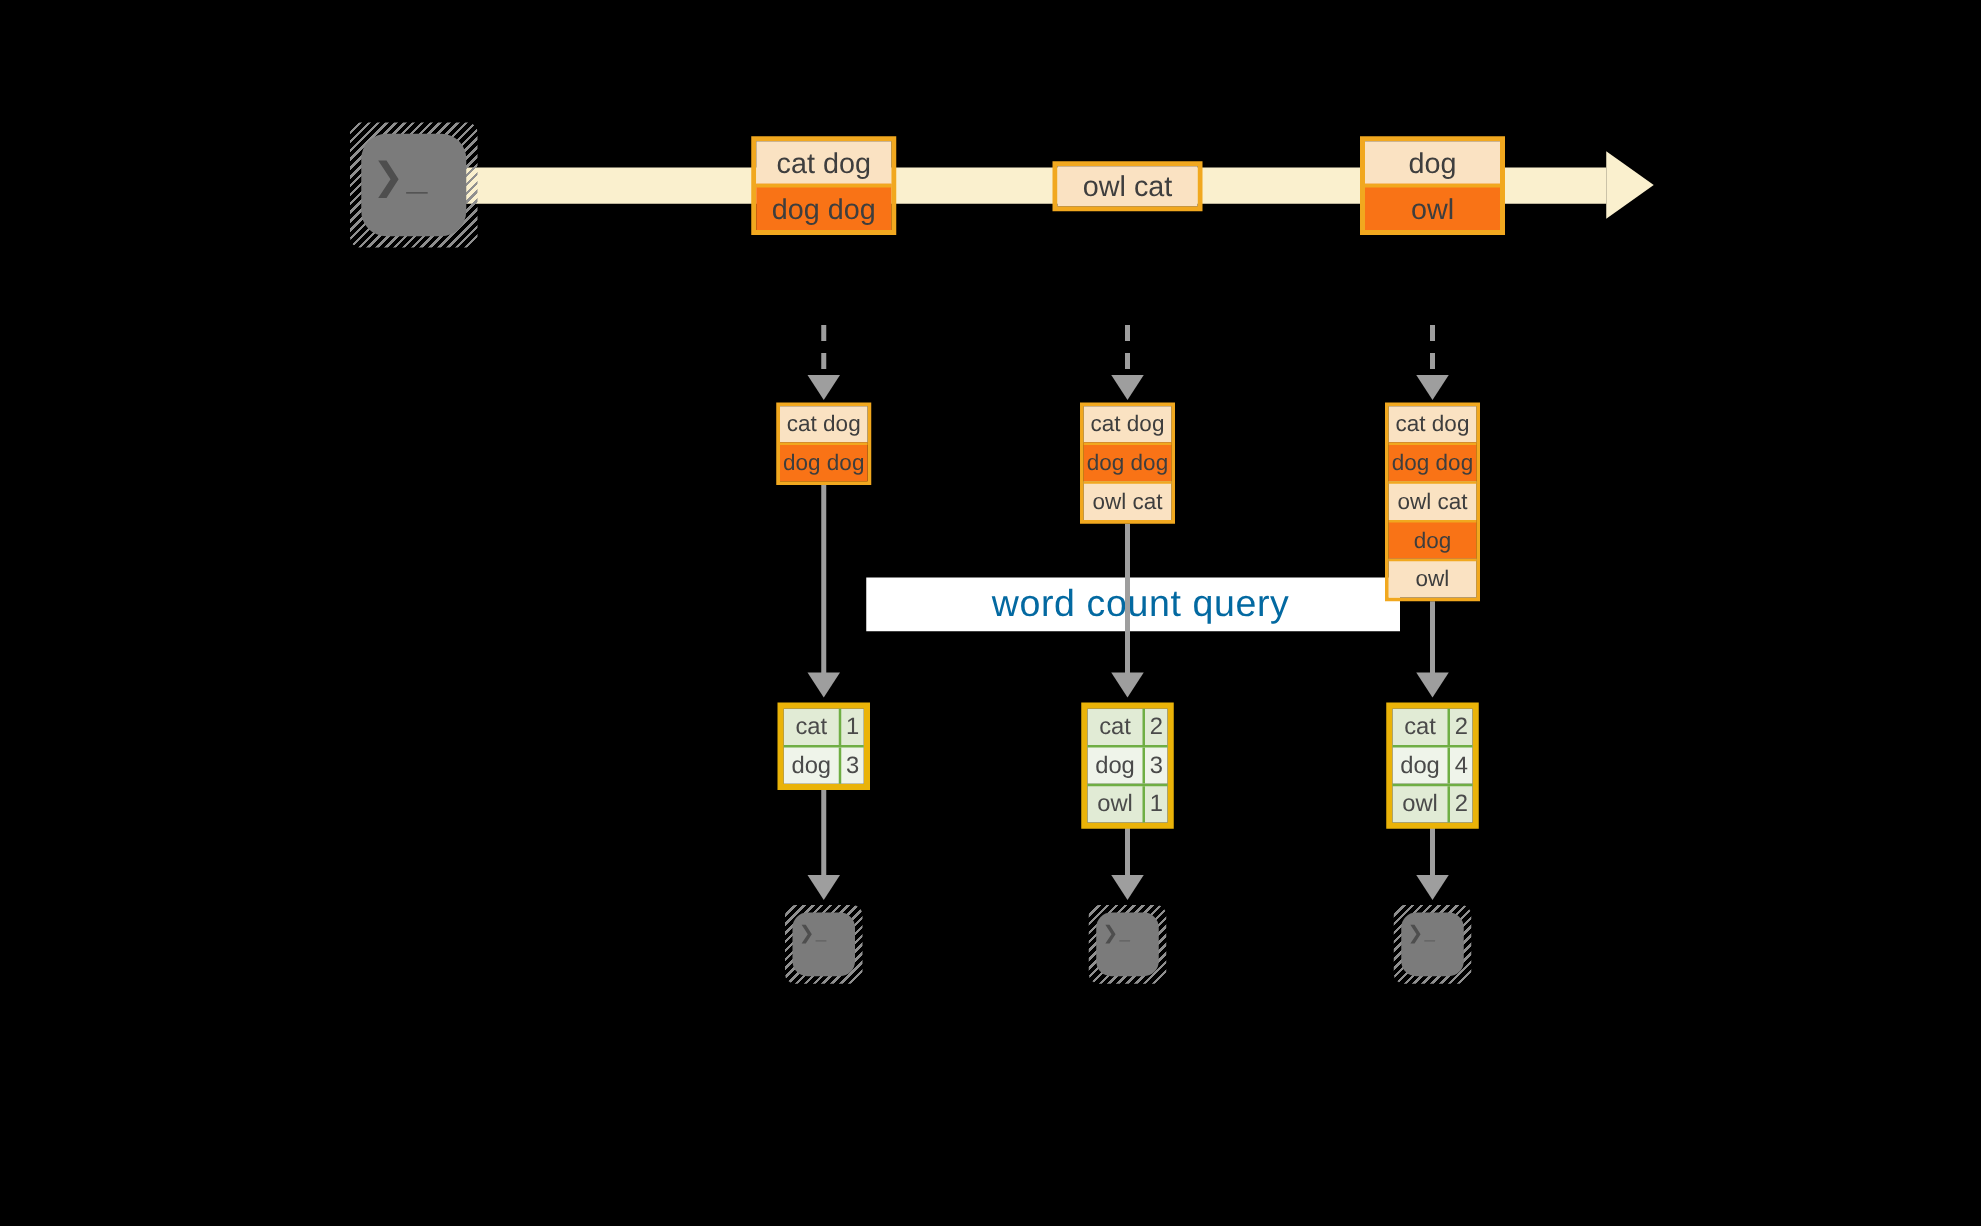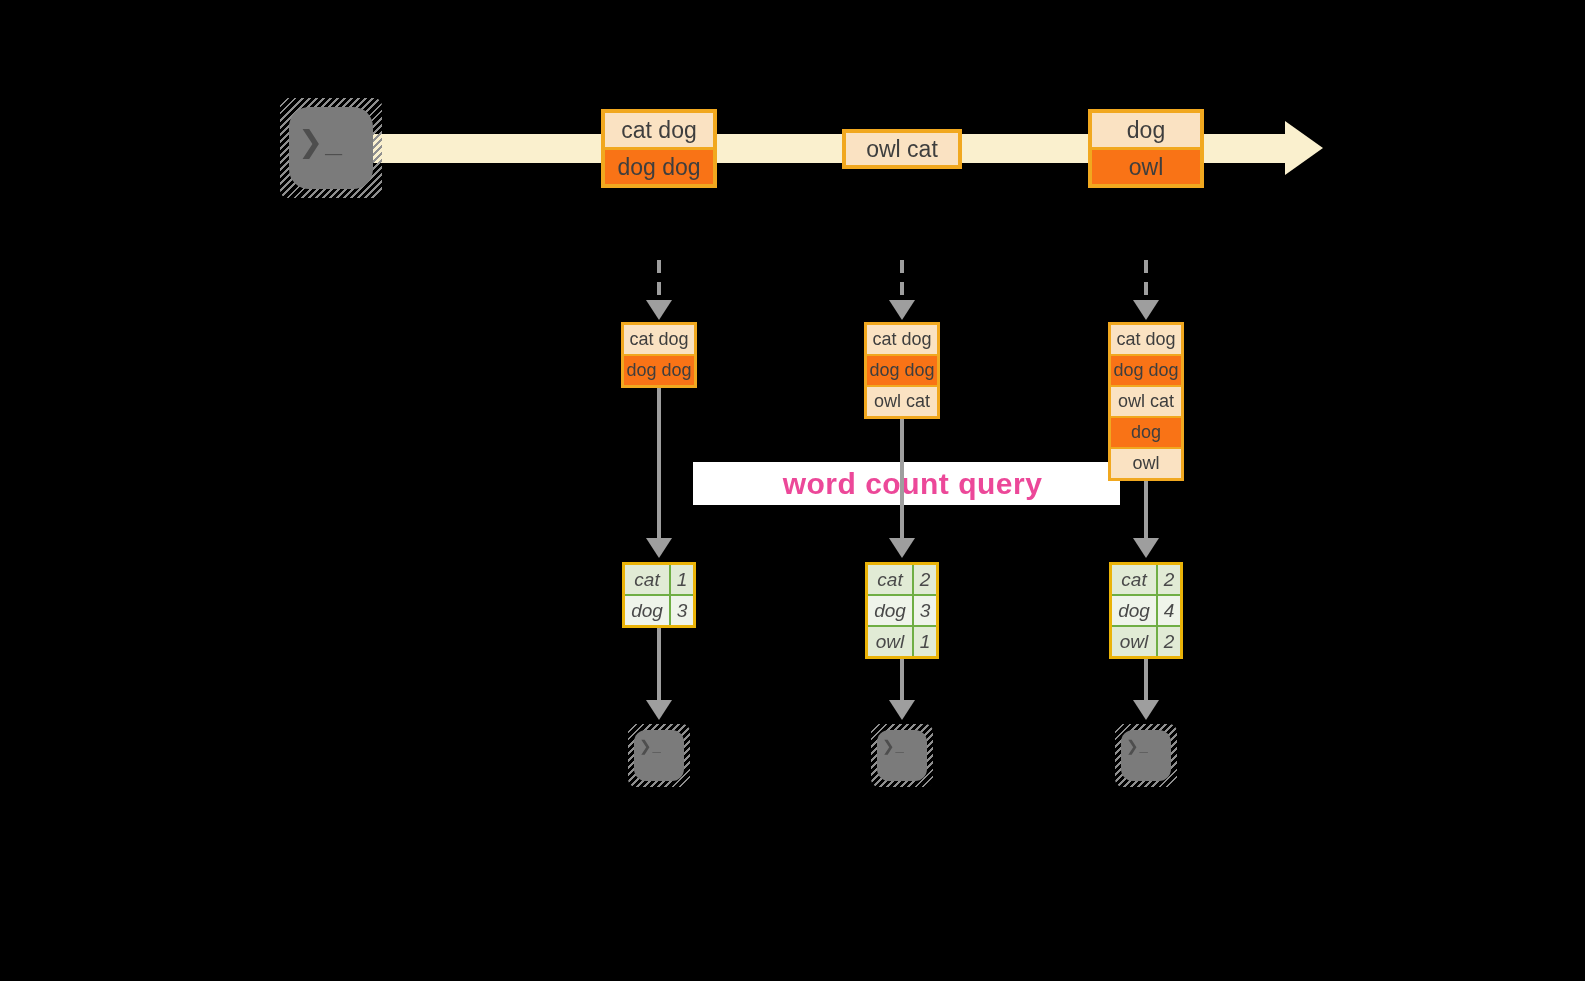--- a/index.html
+++ b/index.html
@@ -31,41 +31,41 @@
     height:34px;font-size:23px;color:#3e3e3e;}
   .msgbox .sep{border-top:3px solid #F1A81F;}
   .statebox{position:absolute;z-index:4;border:3px solid #F1A81F;box-sizing:border-box;
     display:flex;flex-direction:column;}
   .statebox .scell{display:flex;align-items:center;justify-content:center;
     height:29px;font-size:18px;color:#3e3e3e;}
   .statebox .sep{border-top:2px solid #F1A81F;}
   .fill-a{background:#FAE2C2;}
   .fill-b{background:#f97316;}
   
-  .wctable{position:absolute;z-index:4;border:3px solid #eab308;box-sizing:border-box;
-    display:flex;flex-direction:column;font-style:italic;}
+  .wctable{position:absolute;z-index:4;border:5px solid #eab308;box-sizing:border-box;
+    display:flex;flex-direction:column;}
   .wcrow{display:flex;height:29px;}
   .wcrow.sep{border-top:2px solid #6FAE44;}
   .wcword{width:44px;display:flex;align-items:center;justify-content:center;
     font-size:19px;color:#4a4a4a;}
   .wcdiv{width:2px;background:#6FAE44;}
   .wcnum{flex:1;display:flex;align-items:center;justify-content:center;
     font-size:19px;color:#4a4a4a;}
   .fill-ga{background:#E1EBD5;}
   .fill-gb{background:#EFF4EA;}
   
   .vline{position:absolute;width:4px;background:#9e9e9e;z-index:3;}
   .vline.dashed{background:repeating-linear-gradient(to bottom,#9e9e9e 0 13px,rgba(0,0,0,0) 13px 22px);}
   .ahead{position:absolute;width:0;height:0;z-index:3;
     border-left:13px solid transparent;border-right:13px solid transparent;
     border-top:20px solid #9e9e9e;}
   
   .banner{position:absolute;left:693px;top:462px;width:427px;height:43px;
     background:#ffffff;z-index:2;display:flex;align-items:center;justify-content:center;}
-  .banner span{font-size:30px;font-weight:700;color:#ec4899;letter-spacing:0.5px;margin-left:12px;}
+  .banner span{font-size:30px;font-weight:400;color:#0369a1;letter-spacing:0.5px;margin-left:12px;}
 </style>
 </head>
 <body>
 
 <div class="canvas">
 
   <div class="band" style="left:368px;top:134px;width:917px;height:29px"></div>
   <div class="band-head" style="left:1285px;top:121px"></div>
 
   <div class="term term-lg" style="left:280px;top:98px;width:102px;height:100px">

